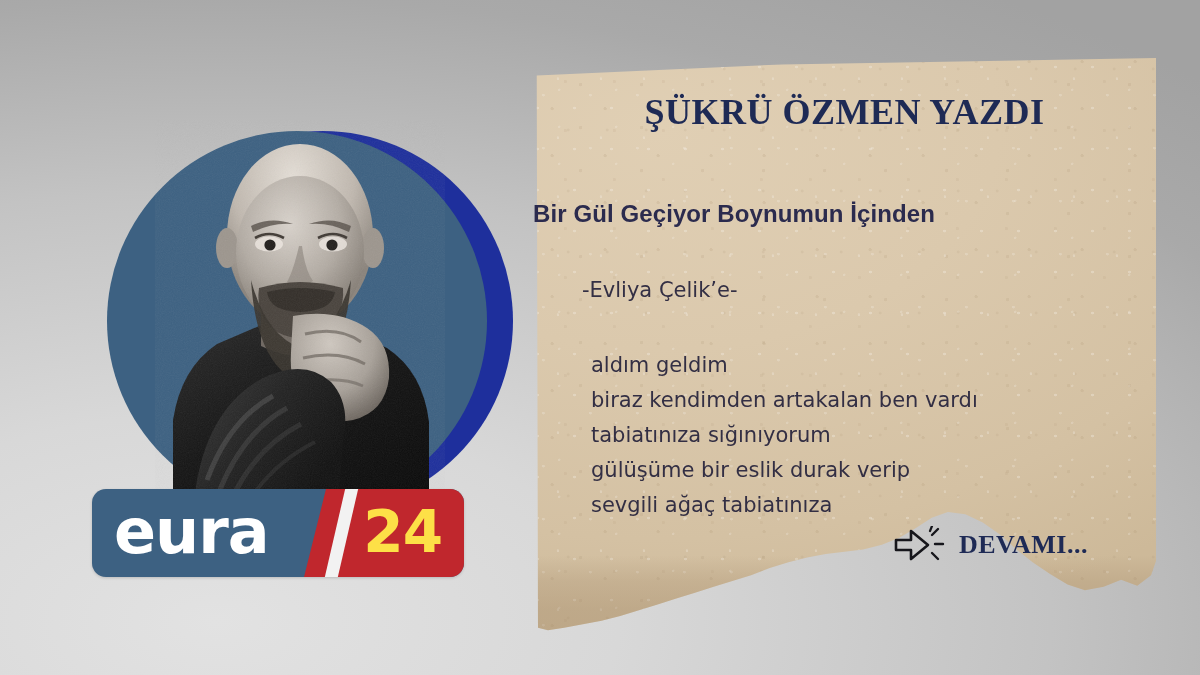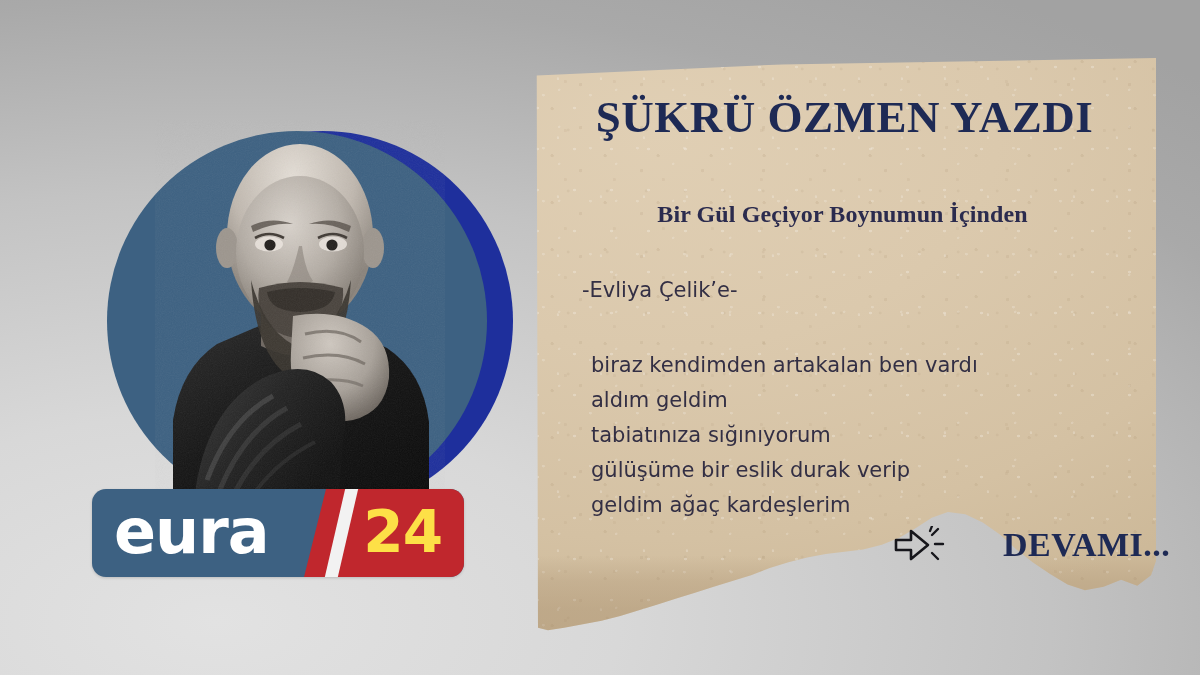--- a/index.html
+++ b/index.html
@@ -183,34 +183,34 @@
 
   .headline {
     position: absolute;
     left: 0;
     right: 0;
     top: 36px;
     text-align: center;
     color: #1e2a55;
     font-family: "Liberation Serif", serif;
     font-weight: 700;
-    font-size: 45px;
+    font-size: 36px;
     letter-spacing: 0.5px;
     line-height: 1.05;
     white-space: nowrap;
   }
 
   .subtitle {
     position: absolute;
     left: 0;
     right: 4px;
     top: 142px;
-    text-align: center;
+    text-align: left;
     color: #2b2b4e;
-    font-family: Liberation Serif, serif;
+    font-family: Liberation Sans, sans-serif;
     font-weight: 700;
     font-size: 24px;
     letter-spacing: 0.1px;
     line-height: 1.2;
     white-space: nowrap;
   }
 
   .dedication {
     position: absolute;
     left: 49px;
@@ -241,24 +241,23 @@
     top: 468px;
     display: flex;
     align-items: center;
     gap: 14px;
   }
   .devami-icon { display: block; flex: 0 0 auto; }
   .devami-label {
     color: #1e2a55;
     font-family: "Liberation Serif", serif;
     font-weight: 700;
-    font-size: 34px;
+    font-size: 26px;
     letter-spacing: 0.5px;
     line-height: 1;
-    margin-left: 44px;
   }
 </style>
 </head>
 <body>
 
 <div class="stage">
 
   <div class="left-visual">
 
     <div class="circle-back"></div>
@@ -360,25 +359,25 @@
 
   <div class="paper-inner">
 
     <div class="headline">ŞÜKRÜ ÖZMEN YAZDI</div>
 
     <div class="subtitle">Bir Gül Geçiyor Boynumun İçinden</div>
 
     <div class="dedication">-Evliya Çelik’e-</div>
 
     <div class="poem">
+      <div class="poem-line">aldım geldim</div>
       <div class="poem-line">biraz kendimden artakalan ben vardı</div>
-      <div class="poem-line">aldım geldim</div>
       <div class="poem-line">tabiatınıza sığınıyorum</div>
       <div class="poem-line">gülüşüme bir eslik durak verip</div>
-      <div class="poem-line">geldim ağaç kardeşlerim</div>
+      <div class="poem-line">sevgili ağaç tabiatınıza</div>
     </div>
 
     <div class="devami">
       <svg class="devami-icon" width="52" height="38" viewBox="0 0 52 38" xmlns="http://www.w3.org/2000/svg" aria-hidden="true">
         <path d="M3 14 L18 14 L18 5 L35 19 L18 33 L18 24 L3 24 Z" fill="none" stroke="#16161b" stroke-width="2.6" stroke-linejoin="round" stroke-linecap="round"></path>
         <path d="M39 9 L45 3" stroke="#16161b" stroke-width="2.4" stroke-linecap="round"></path>
         <path d="M42 18 L50 18" stroke="#16161b" stroke-width="2.4" stroke-linecap="round"></path>
         <path d="M39 27 L45 33" stroke="#16161b" stroke-width="2.4" stroke-linecap="round"></path>
         <path d="M37 5 L39 0" stroke="#16161b" stroke-width="2.2" stroke-linecap="round"></path>
       </svg>

